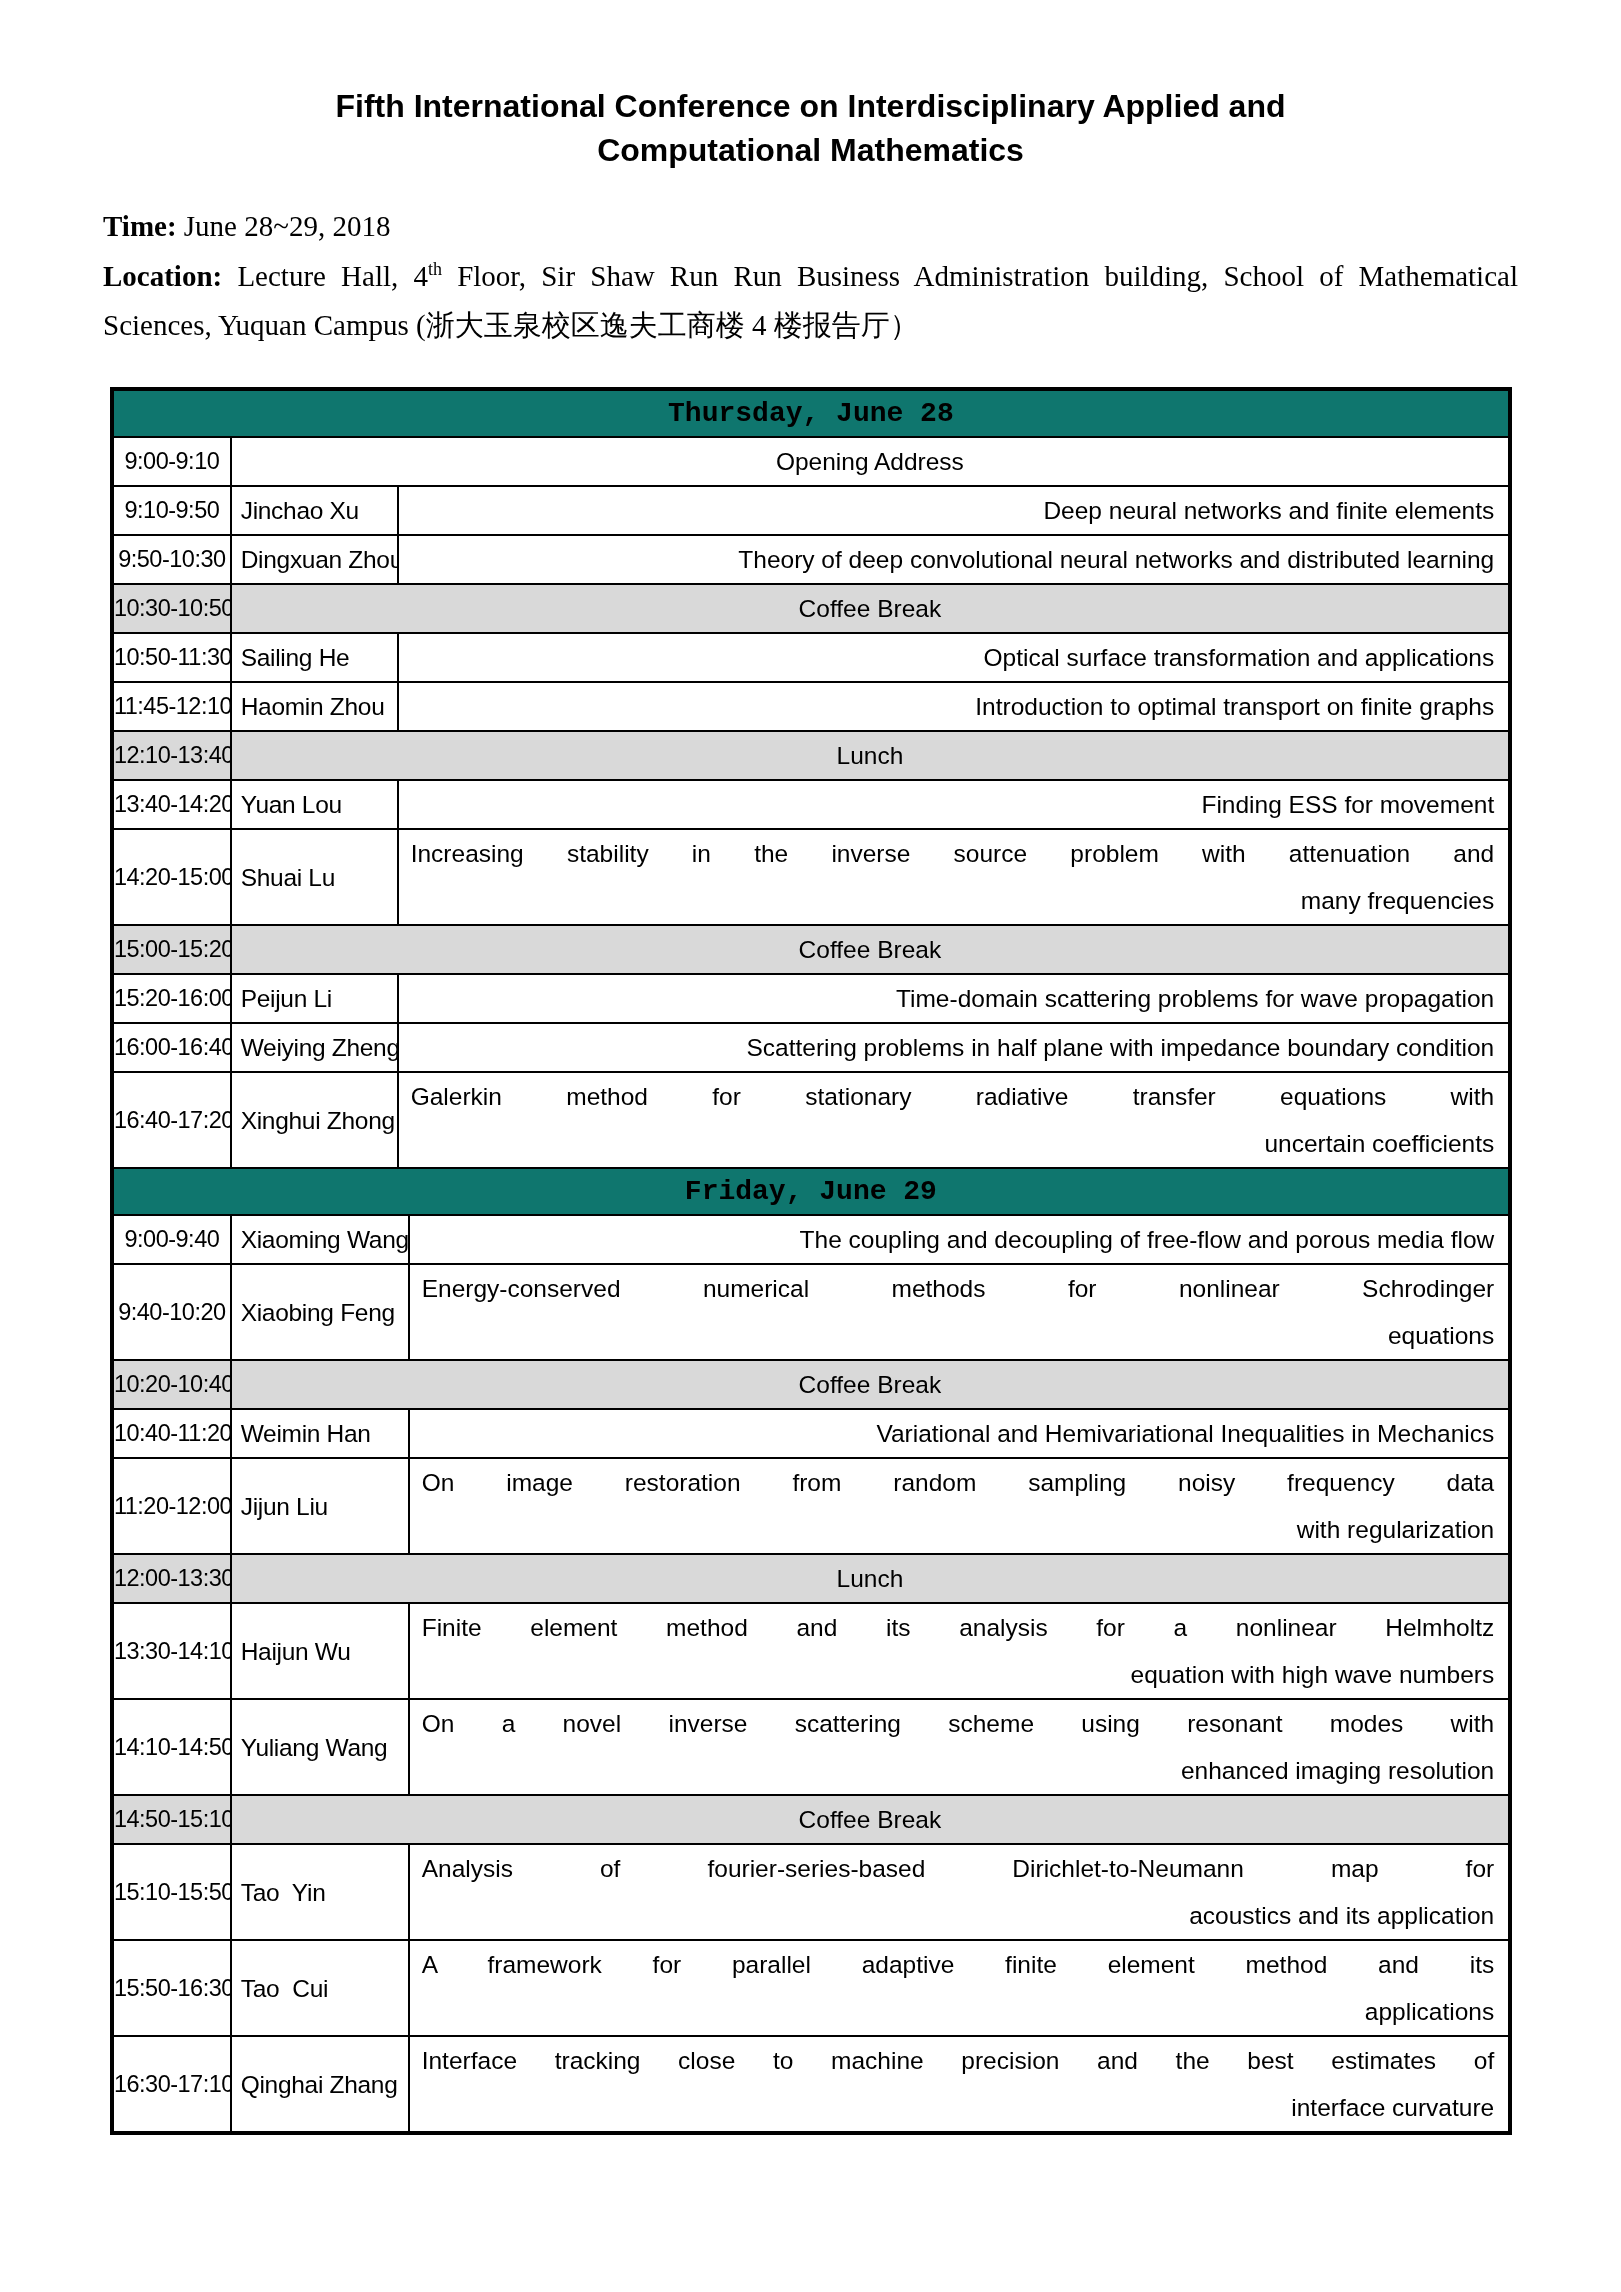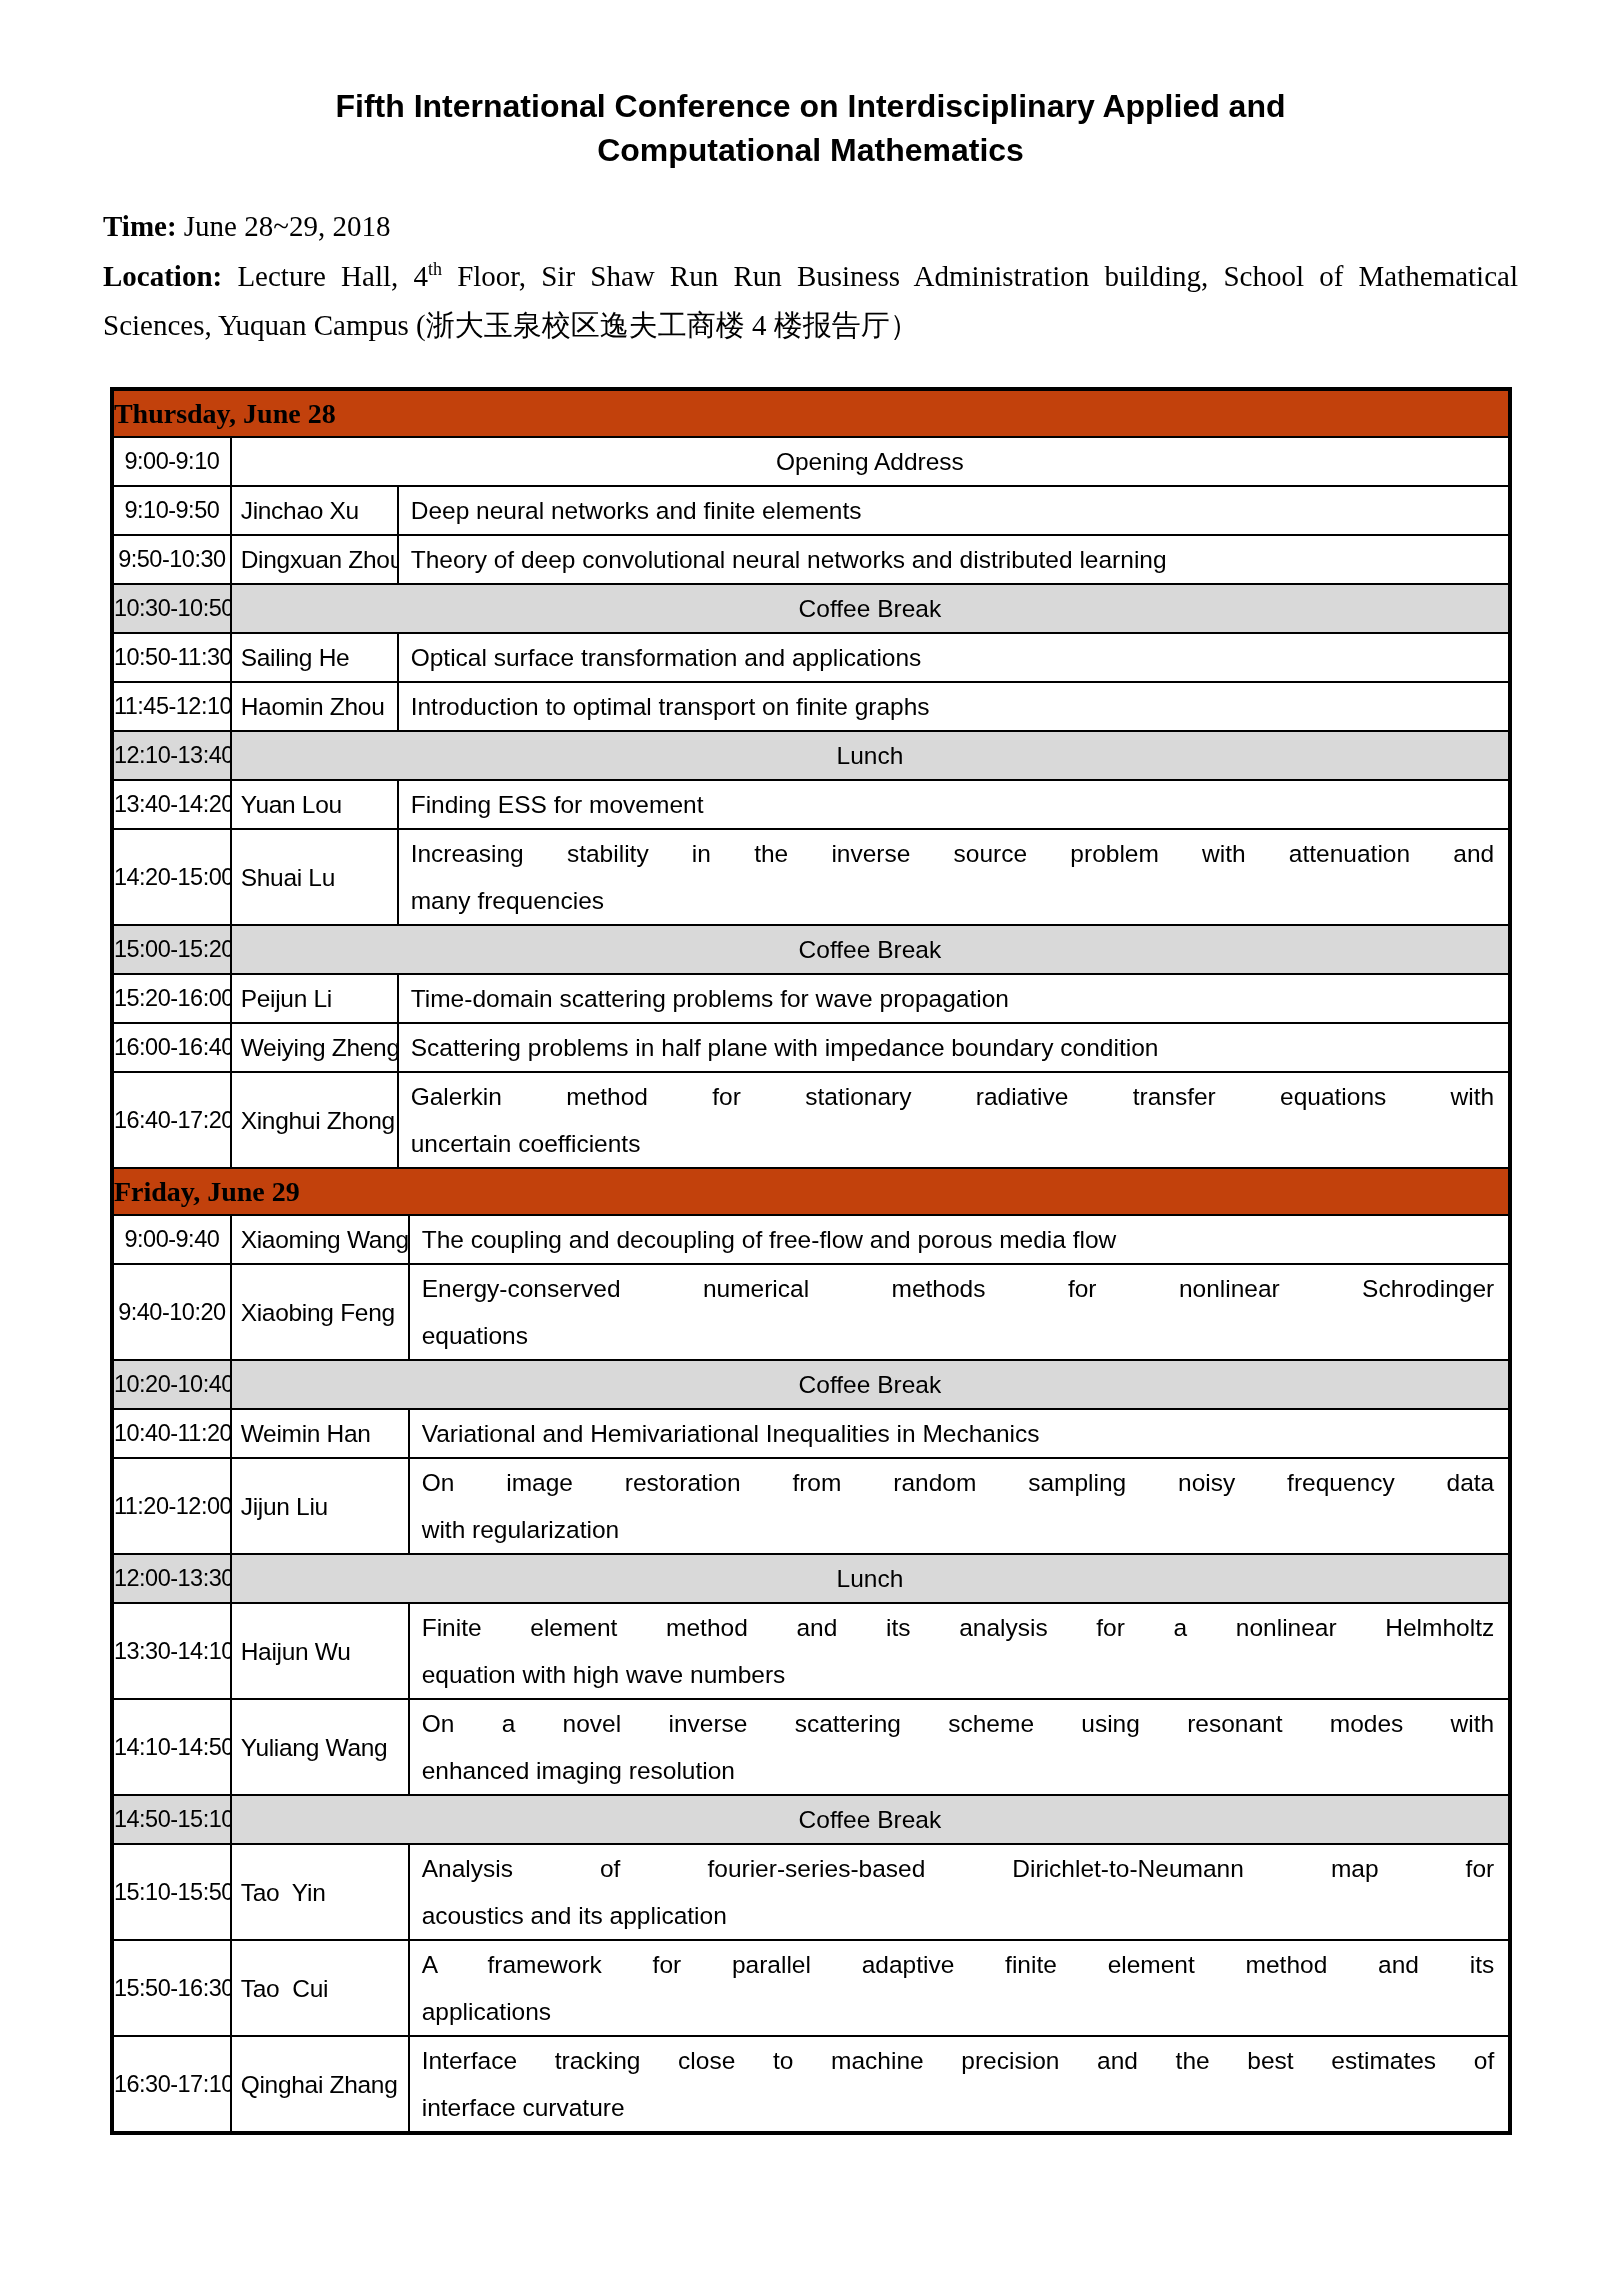--- a/index.html
+++ b/index.html
@@ -47,45 +47,45 @@
     table-layout: fixed;
   }
   table.day:last-child tr:first-child th { border-top: none; }
 
   th, td {
     border: 2px solid #000;
     vertical-align: middle;
     padding: 0;
   }
   th.day-h {
-    background: #c2410c;
+    background: #0f766e;
     height: 45px;
     font-size: 28px;
     font-weight: bold;
-    text-align: left;
-    font-family: Liberation Serif, serif;
+    text-align: center;
+    font-family: Liberation Mono, monospace;
   }
   td { font-size: 24.5px; line-height: 47px; }
 
   td.time {
     text-align: center;
     font-size: 23.5px;
     letter-spacing: -0.5px;
     white-space: nowrap;
     overflow: hidden;
   }
   td.speaker {
     padding: 0 5.9px 0 8.8px;
     white-space: pre;
     overflow: hidden;
     letter-spacing: -0.3px;
   }
   td.label { padding: 0 9.8px; text-align: center; }
   td.title { padding: 0 13.7px 0 11.8px; }
-  td.title .ln { line-height: 47px; }
+  td.title .ln { line-height: 47px; text-align: right; }
   td.title .ln.j { text-align: justify; text-align-last: justify; }
 
   tr.brk { background: #D9D9D9; }
 </style>
 </head>
 <body>
 
 <div class="page">
 
   <h1 class="doc-title">Fifth International Conference on Interdisciplinary Applied and Computational Mathematics</h1>

